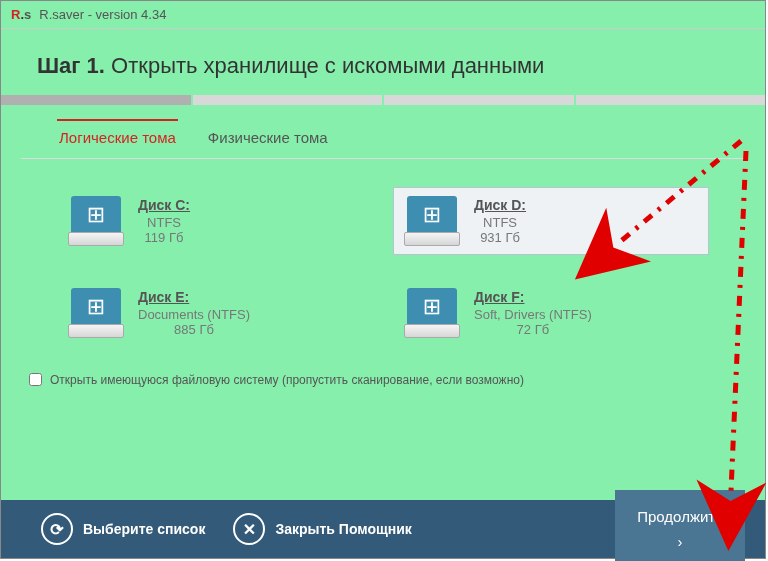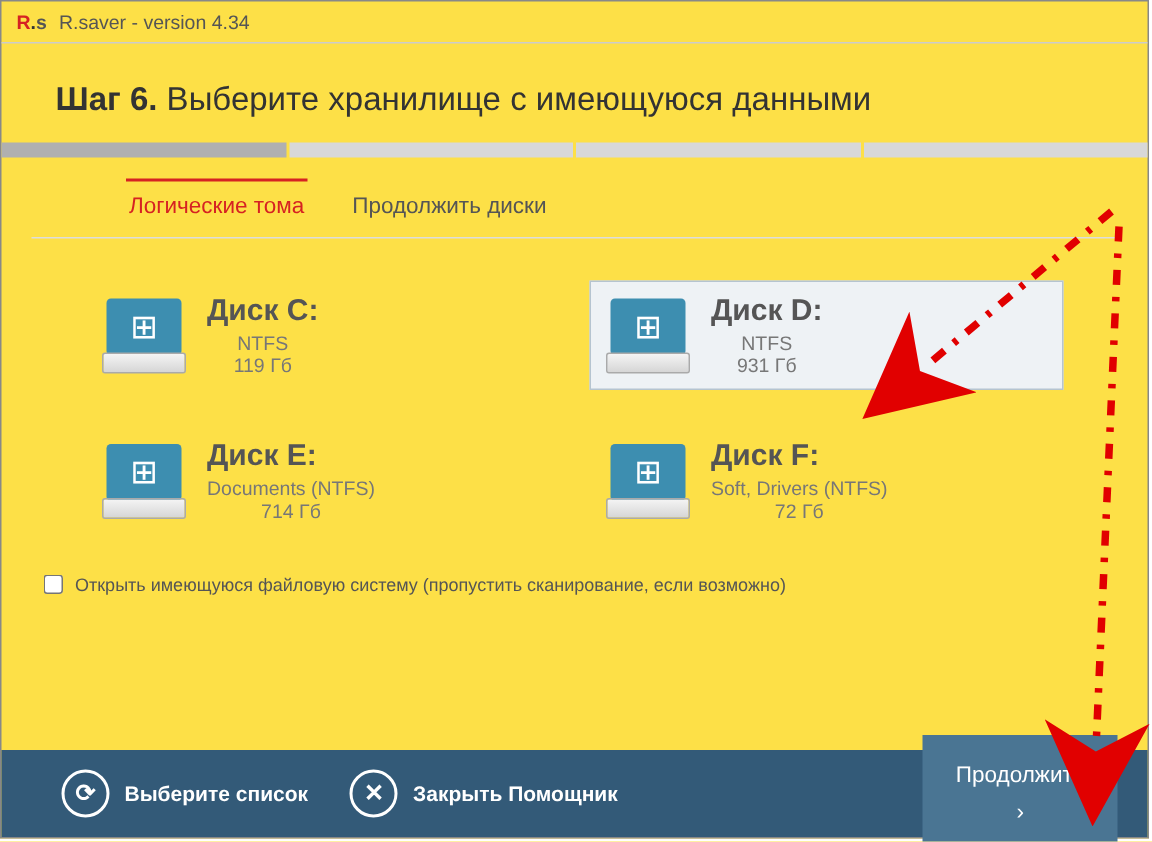--- a/index.html
+++ b/index.html
@@ -1,42 +1,42 @@
 <!DOCTYPE html>
 <html><head>
 <meta charset="utf-8">
 <style>
   * { box-sizing: border-box; margin: 0; padding: 0; }
   html, body { width: 768px; height: 561px; font-family: Arial, sans-serif; overflow: hidden; }
-  .window { width: 766px; height: 559px; border: 1px solid #888; background: #fde047; position: relative; }
+  .window { width: 766px; height: 559px; border: 1px solid #888; background: #86efac; position: relative; }
   .titlebar { height: 28px; display: flex; align-items: center; padding: 0 10px; border-bottom: 1px solid #ccc; }
   .logo { font-weight: bold; font-size: 13px; margin-right: 8px; }
   .logo .r1 { color: #d62222; }
   .logo .dot { color: #333; }
   .logo .s1 { color: #555; }
   .title-text { color: #555; font-size: 13px; }
   .header { padding: 24px 36px 16px 36px; }
   .step-title { font-size: 22px; color: #333; }
   .step-title .bold { font-weight: bold; }
   .progress { display: flex; height: 10px; margin: 0; }
   .progress .seg { flex: 1; background: #d8d8d8; margin-right: 2px; position: relative; }
   .progress .seg:last-child { margin-right: 0; }
   .progress .seg:first-child { background: #b0b0b0; }
-  .tabs { display: flex; gap: 28px; padding: 16px 56px 4px 83px; }
+  .tabs { display: flex; gap: 28px; padding: 16px 56px 4px 56px; }
   .tab { font-size: 15px; color: #555; padding: 8px 2px; cursor: pointer; }
   .tab.active { color: #d62222; border-top: 2px solid #d62222; margin-top: -2px; }
   .divider { border-bottom: 1px solid #ddd; margin: 0 20px; }
   .disks { display: grid; grid-template-columns: 1fr 1fr; gap: 24px 20px; padding: 28px 56px 18px 56px; }
   .disk { display: flex; align-items: center; padding: 8px 10px; border: 1px solid transparent; cursor: pointer; }
   .disk.selected { background: #eef2f5; border: 1px solid #b5c4d0; }
   .disk-icon { width: 56px; height: 50px; margin-right: 14px; position: relative; }
   .disk-icon .body { position: absolute; bottom: 0; left: 0; width: 56px; height: 14px; background: linear-gradient(#f4f4f4,#d6d6d6); border: 1px solid #aaa; border-radius: 2px; }
   .disk-icon .top { position: absolute; top: 0; left: 3px; width: 50px; height: 38px; background: #3d8eb0; border-radius: 3px; display:flex; align-items:center; justify-content:center; }
   .disk-icon .flag { color:#fff; font-size:22px; line-height:1; }
-  .disk-info .name { font-weight: bold; color: #555; font-size: 20px; margin-bottom: 2px; }
+  .disk-info .name { font-weight: bold; color: #555; font-size: 14px; margin-bottom: 2px; text-decoration: underline; }
   .disk-info .fs, .disk-info .size { color: #777; font-size: 13px; text-align: center; }
   .checkbox-row { display: flex; align-items: flex-start; padding: 8px 28px 18px 28px; }
   .checkbox-row input { margin-right: 8px; }
   .checkbox-row label { font-size: 12px; color: #555; }
   .footer { position: absolute; bottom: 0; left: 0; right: 0; height: 58px; background: #335a78; display: flex; align-items: center; padding: 0 20px 0 40px; color: #fff; }
   .fbtn { display: flex; align-items: center; gap: 10px; margin-right: 28px; cursor: pointer; font-size: 14px; font-weight: bold; }
   .ficon { width: 32px; height: 32px; border: 2px solid #fff; border-radius: 50%; display: flex; align-items: center; justify-content: center; font-size: 16px; }
   .continue { margin-left: auto; background: #4a7593; padding: 18px 22px; font-size: 15px; font-weight: normal; cursor: pointer; display:flex; align-items:center; gap:8px;flex-direction:column; }
   
   .arrow-svg { position:absolute; top:0; left:0; width:766px; height:559px; pointer-events:none; }
@@ -45,34 +45,34 @@
 <body>
 
 <div class="window">
   <div class="titlebar">
     <span class="logo"><span class="r1">R</span><span class="dot">.</span><span class="s1">s</span></span>
     <span class="title-text">R.saver - version 4.34</span>
   </div>
 
   <div class="header">
     <div class="step-title">
-      <span class="bold">Шаг 6.</span><span> Выберите хранилище с имеющуюся данными</span>
+      <span class="bold">Шаг 1.</span><span> Открыть хранилище с искомыми данными</span>
     </div>
   </div>
 
   <div class="progress">
     <div class="seg"></div>
       <div class="seg"></div>
       <div class="seg"></div>
       <div class="seg"></div>
   </div>
 
   <div class="tabs">
     <div class="tab active">Логические тома</div>
-    <div class="tab">Продолжить диски</div>
+    <div class="tab">Физические тома</div>
   </div>
   <div class="divider"></div>
 
   <div class="disks">
     <div class="disk">
       <div class="disk-icon">
           <div class="top">
             <span class="flag">⊞</span>
           </div>
           <div class="body"></div>
@@ -99,21 +99,21 @@
     <div class="disk">
       <div class="disk-icon">
           <div class="top">
             <span class="flag">⊞</span>
           </div>
           <div class="body"></div>
         </div>
       <div class="disk-info">
         <div class="name">Диск E:</div>
         <div class="fs">Documents (NTFS)</div>
-        <div class="size">714 Гб</div>
+        <div class="size">885 Гб</div>
       </div>
     </div>
     <div class="disk">
       <div class="disk-icon">
           <div class="top">
             <span class="flag">⊞</span>
           </div>
           <div class="body"></div>
         </div>
       <div class="disk-info">

